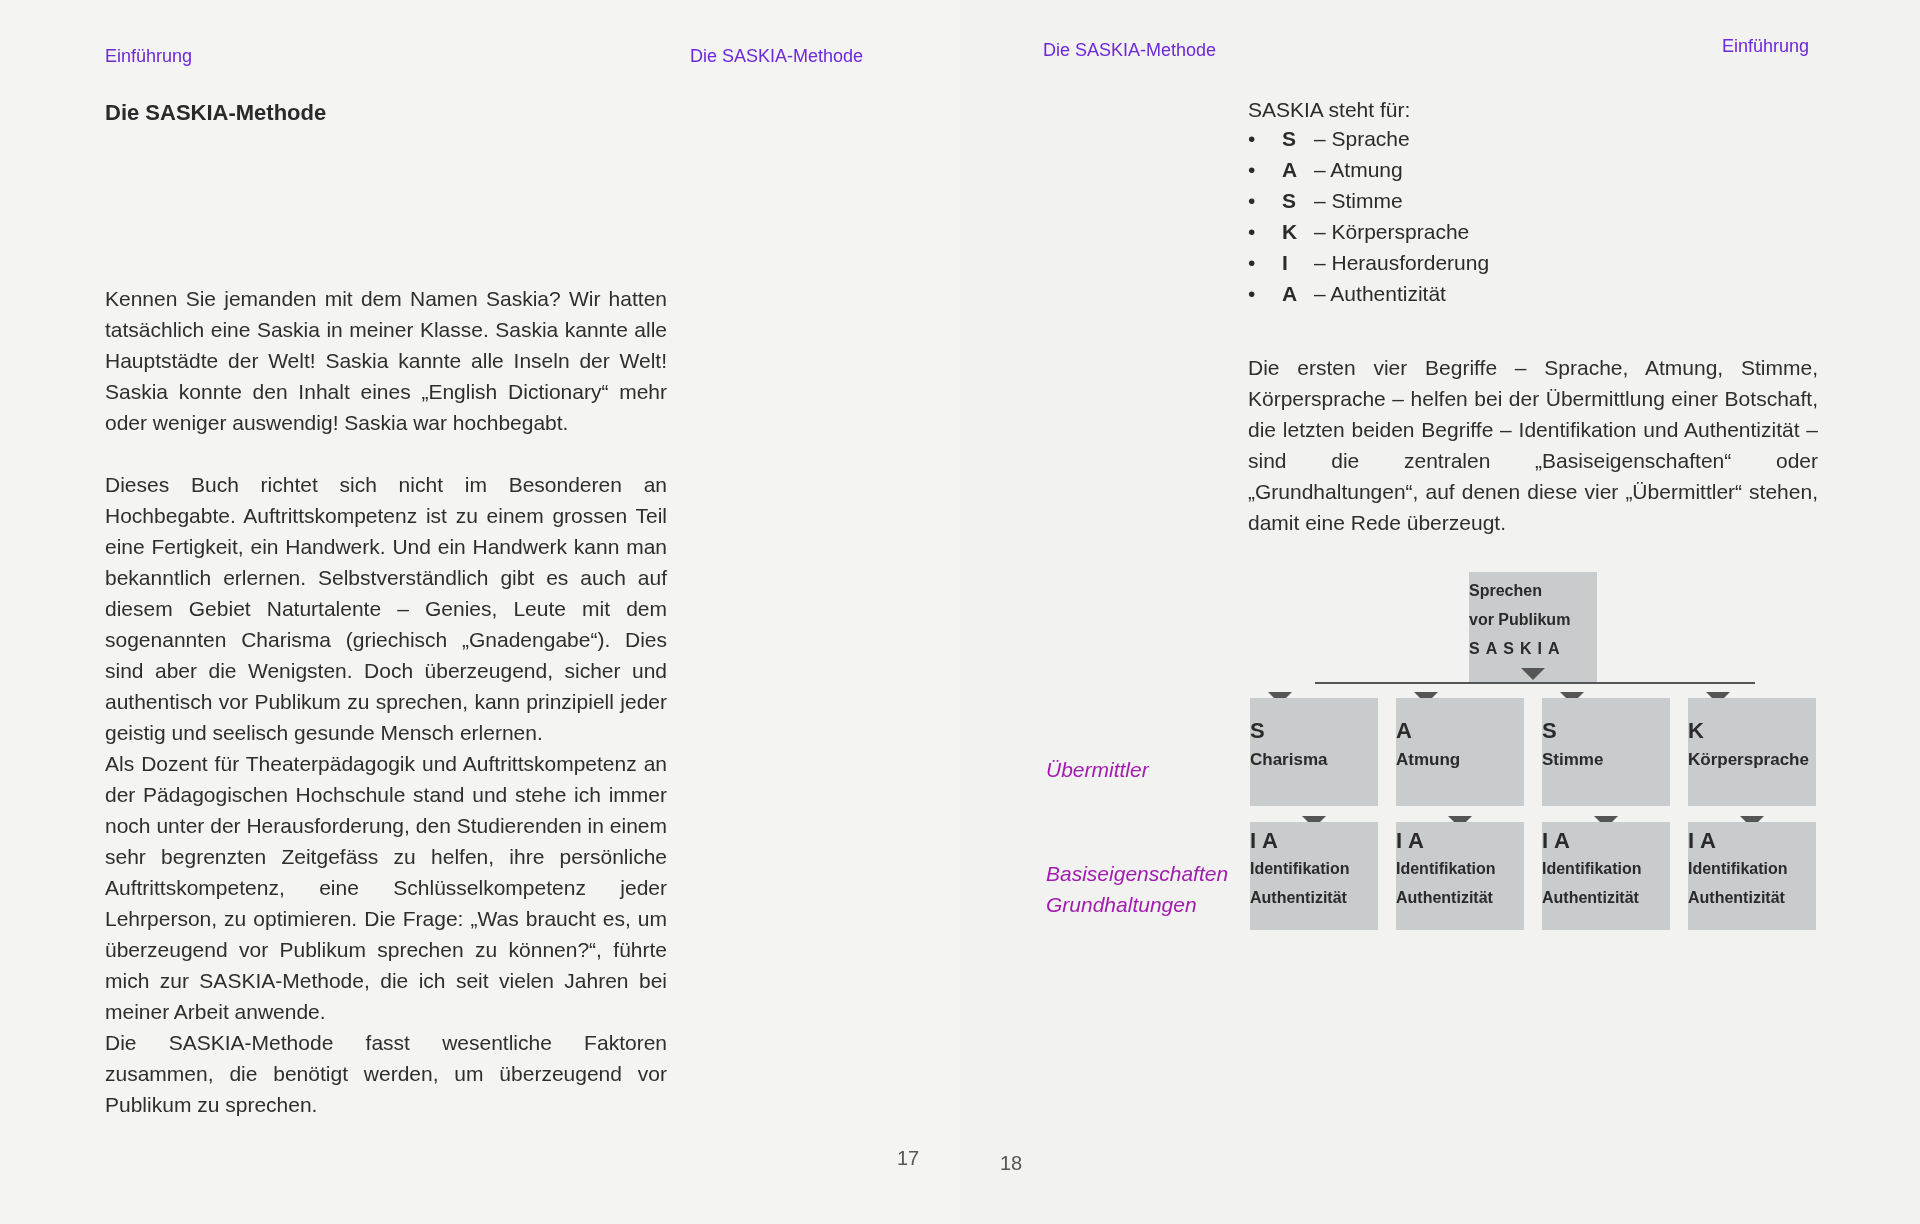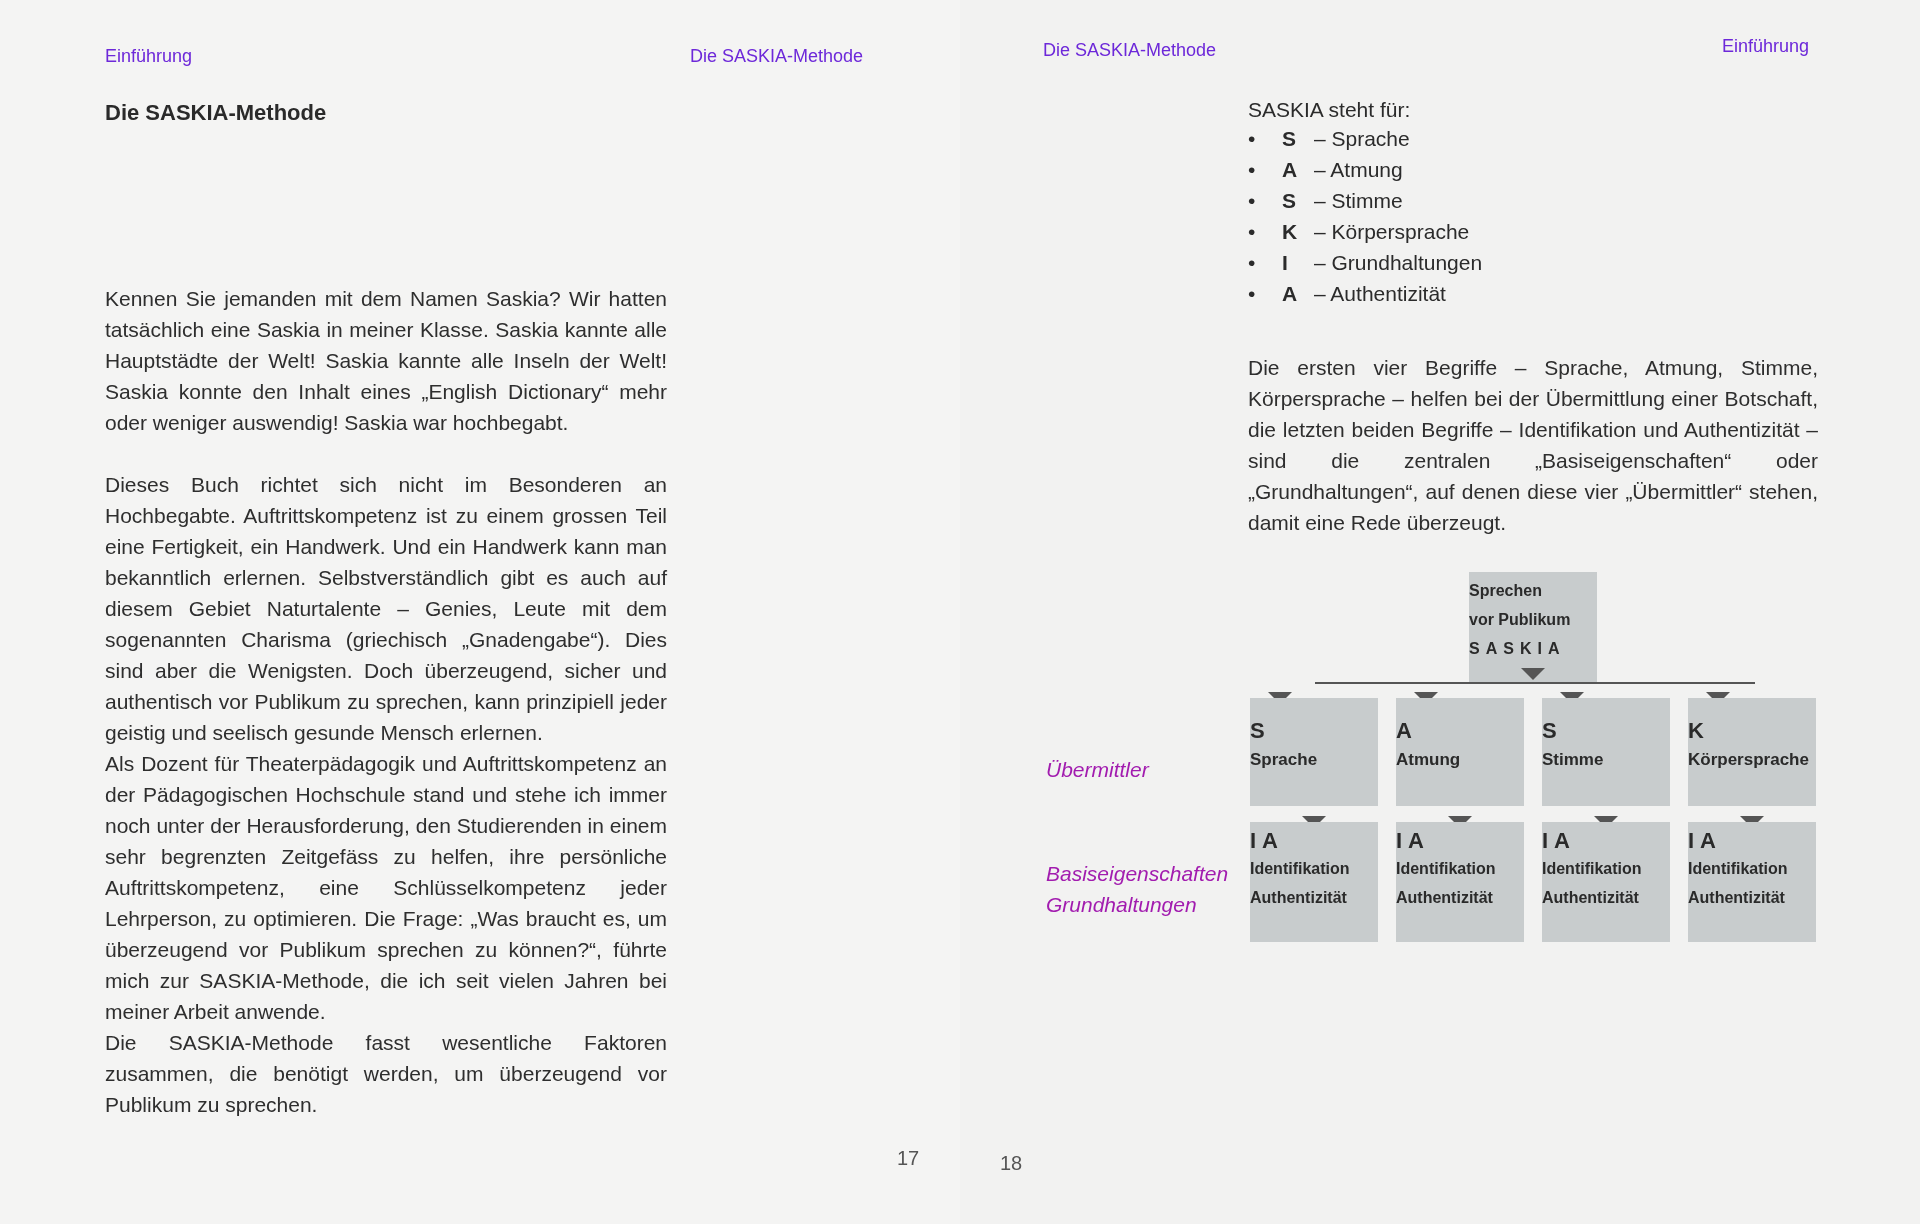--- a/index.html
+++ b/index.html
@@ -37,21 +37,21 @@
   .hline { position: absolute; height: 2px; background: #555; }
   .side-label { position: absolute; font-style: italic; font-size: 21px; line-height: 31px; color: #a21caf; }
 
   .box.top { left: 428px; top: 4px; width: 128px; height: 110px; font-size: 16px; line-height: 29px; padding-top: 4px; box-sizing: border-box; }
   .box.top .spaced { letter-spacing: 6px; }
 
   .box.mid { top: 130px; width: 128px; height: 108px; }
   .box.mid .big { font-size: 22px; margin-top: 20px; display: block; }
   .box.mid .small { font-size: 17px; margin-top: 6px; display: block; }
 
-  .box.bot { top: 254px; width: 128px; height: 120px; }
+  .box.bot { top: 254px; width: 128px; height: 108px; }
   .box.bot .big { font-size: 22px; margin-top: 6px; display: block; letter-spacing: 6px; }
   .box.bot .small { font-size: 16px; line-height: 29px; display: block; }
 </style>
 </head>
 <body>
 
 <div class="page left">
   <div class="runhead" style="left:105px; top:46px;">Einführung</div>
   <div class="runhead" style="left:690px; top:46px;">Die SASKIA-Methode</div>
 
@@ -94,21 +94,21 @@
       <span>– Stimme</span>
     </li>
   <li>
       <span class="bullet">•</span>
       <b class="letter">K</b>
       <span>– Körpersprache</span>
     </li>
   <li>
       <span class="bullet">•</span>
       <b class="letter">I</b>
-      <span>– Grundhaltungen</span>
+      <span>– Herausforderung</span>
     </li>
   <li>
       <span class="bullet">•</span>
       <b class="letter">A</b>
       <span>– Authentizität</span>
     </li>
 </ul>
 
 <div class="right-para">Die ersten vier Begriffe – Sprache, Atmung, Stimme, Körpersprache – helfen bei der Übermittlung einer Botschaft, die letzten beiden Begriffe – Identifikation und Authentizität – sind die zentralen „Basiseigenschaften“ oder „Grundhaltungen“, auf denen diese vier „Übermittler“ stehen, damit eine Rede überzeugt.</div>
 
@@ -125,21 +125,21 @@
   <div class="tri" style="left: 481px; top: 100px; border-top-color: rgb(85, 85, 85);"></div>
   <div class="hline" style="left: 275px; top: 114px; width: 440px; background: rgb(85, 85, 85);"></div>
 
   <div class="tri" style="left: 228px; top: 124px; border-top-color: rgb(85, 85, 85);"></div>
   <div class="tri" style="left: 374px; top: 124px; border-top-color: rgb(85, 85, 85);"></div>
   <div class="tri" style="left: 520px; top: 124px; border-top-color: rgb(85, 85, 85);"></div>
   <div class="tri" style="left: 666px; top: 124px; border-top-color: rgb(85, 85, 85);"></div>
 
   <div class="box mid" style="left: 210px; background: rgb(200, 204, 205);">
     <span class="big">S</span>
-    <span class="small">Sprache</span>
+    <span class="small">Charisma</span>
   </div>
   <div class="box mid" style="left: 356px; background: rgb(200, 204, 205);">
     <span class="big">A</span>
     <span class="small">Atmung</span>
   </div>
   <div class="box mid" style="left: 502px; background: rgb(200, 204, 205);">
     <span class="big">S</span>
     <span class="small">Stimme</span>
   </div>
   <div class="box mid" style="left: 648px; background: rgb(200, 204, 205);">

